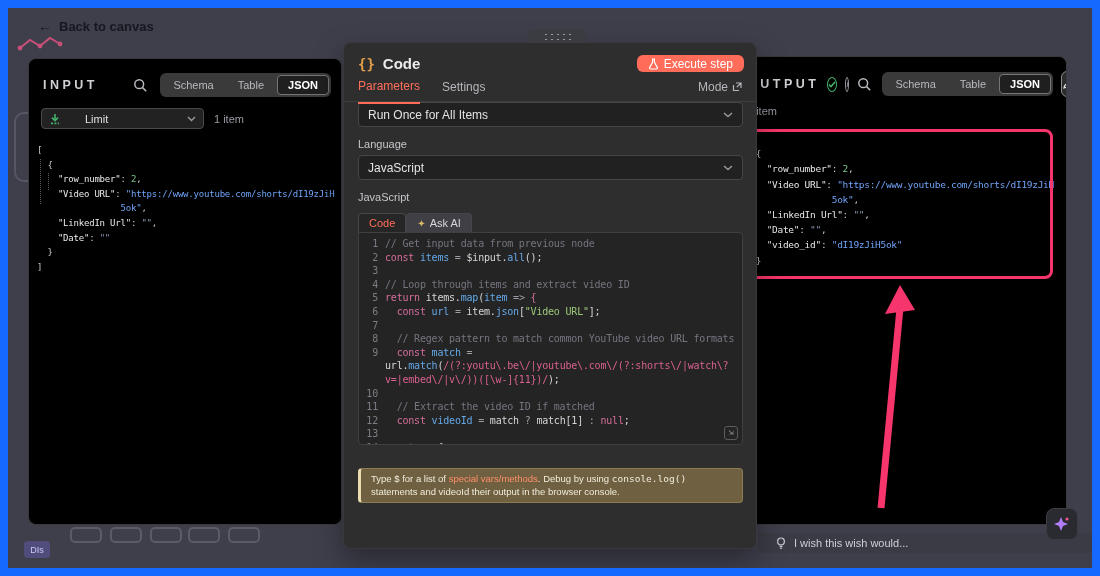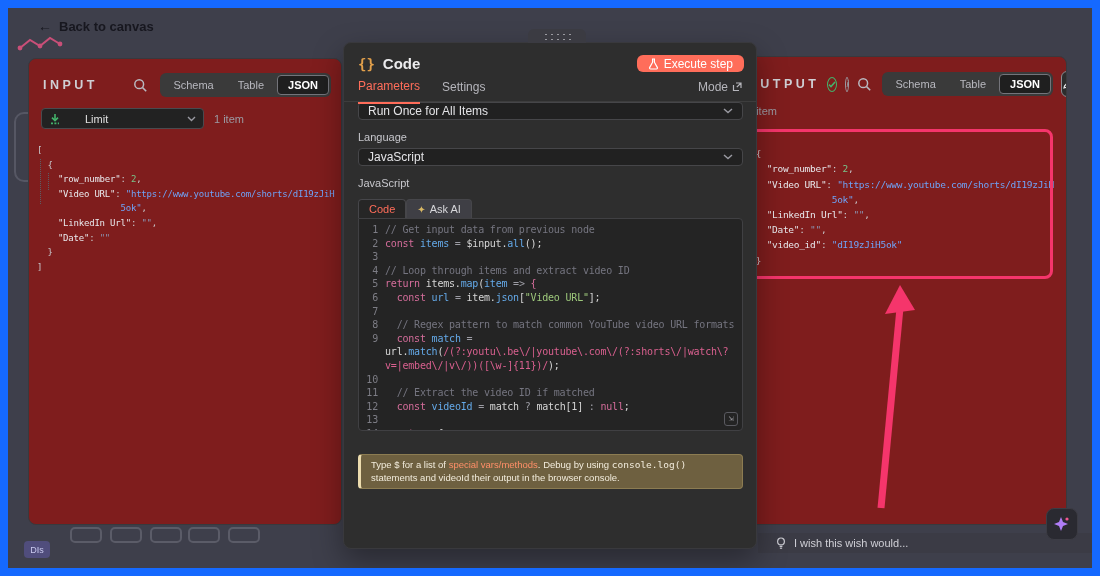--- a/index.html
+++ b/index.html
@@ -21,21 +21,21 @@
   .squiggle { position: absolute; left: 16px; top: 30px; z-index: 0; }
   .node-outline { position: absolute; left: 14px; top: 112px; width: 46px; height: 70px;
     border: 2px solid #565764; border-radius: 10px; z-index: 0; }
   .canvas-btn { position: absolute; top: 527px; width: 32px; height: 16px;
     border: 2px solid #5b5c68; border-radius: 5px; z-index: 1; }
   .dis-badge { position: absolute; left: 24px; top: 541px; width: 26px; height: 17px;
     background: #504d7c; border-radius: 4px; color: #c9c9ef; font-size: 9px;
     display: flex; align-items: center; justify-content: center; z-index: 1; }
 
   
-  .panel { position: absolute; background: #7f1d1d; border-radius: 8px;
+  .panel { position: absolute; background: #000000; border-radius: 8px;
     border: 1px solid #39393d; overflow: hidden; }
   .input-panel  { left: 28px;  top: 58px; width: 314px; height: 467px; z-index: 2; }
   .code-panel   { left: 343px; top: 42px; width: 414px; height: 507px; z-index: 3;
     background: #2e2e2e; box-shadow: 0 12px 30px rgba(0,0,0,.35); overflow: visible; }
   .output-panel { left: 732px; top: 56px; width: 335px; height: 469px; z-index: 2; }
 
   .io-header { display: flex; align-items: center; gap: 8px; padding: 14px 10px 0 14px; }
   .io-title { font-size: 12.5px; font-weight: bold; letter-spacing: 3.5px; color: #cfcfd4; }
   .icon-btn { background: none; border: none; display: flex; align-items: center; cursor: pointer; }
   .seg-tabs { margin-left: auto; display: flex; align-items: center; gap: 2px;
@@ -77,21 +77,21 @@
   .execute-btn { margin-left: auto; background: #ff6d5a; color: #fff; border: none;
     border-radius: 6px; height: 17px; padding: 0 11px; font-size: 12px;
     display: flex; align-items: center; gap: 5px; cursor: pointer; }
   .code-tabs { display: flex; align-items: center; gap: 22px; padding: 10px 14px 0 14px;
     border-bottom: 1px solid #3d3d3d; height: 30px; }
   .code-tab { font-size: 12px; color: #b6b6bc; padding-bottom: 9px; cursor: pointer; }
   .code-tab.active { color: #ff6d5a; border-bottom: 2px solid #ff6d5a; }
   .docs-link { margin-left: auto; font-size: 12px; color: #b6b6bc; display: flex;
     align-items: center; gap: 4px; cursor: pointer; padding-bottom: 9px; }
   .field-label { font-size: 11px; color: #c7c7cc; padding: 11px 14px 5px 14px; }
-  .select { margin: 0 13px 0 14px; height: 18px; background: #212121;
+  .select { margin: 0 13px 0 14px; height: 25px; background: #212121;
     border: 1px solid #464649; border-radius: 4px; display: flex; align-items: center;
     padding: 0 9px; cursor: pointer; }
   .select .val { font-size: 12px; color: #e3e3e6; flex: 1; }
 
   .editor-tabs { display: flex; margin: 5px 0 0 14px; }
   .editor-tab { font-size: 11px; padding: 3px 10px; border: 1px solid #46464a;
     border-bottom: none; border-radius: 4px 4px 0 0; cursor: pointer; color: #d6d6da; }
   .editor-tab.active { color: #ff6d5a; background: #262626; }
   .editor-tab.askai { background: #3f3f45; display: flex; gap: 4px; align-items: center; }
   .sparkle-sm { color: #d9b864; font-size: 10px; }

